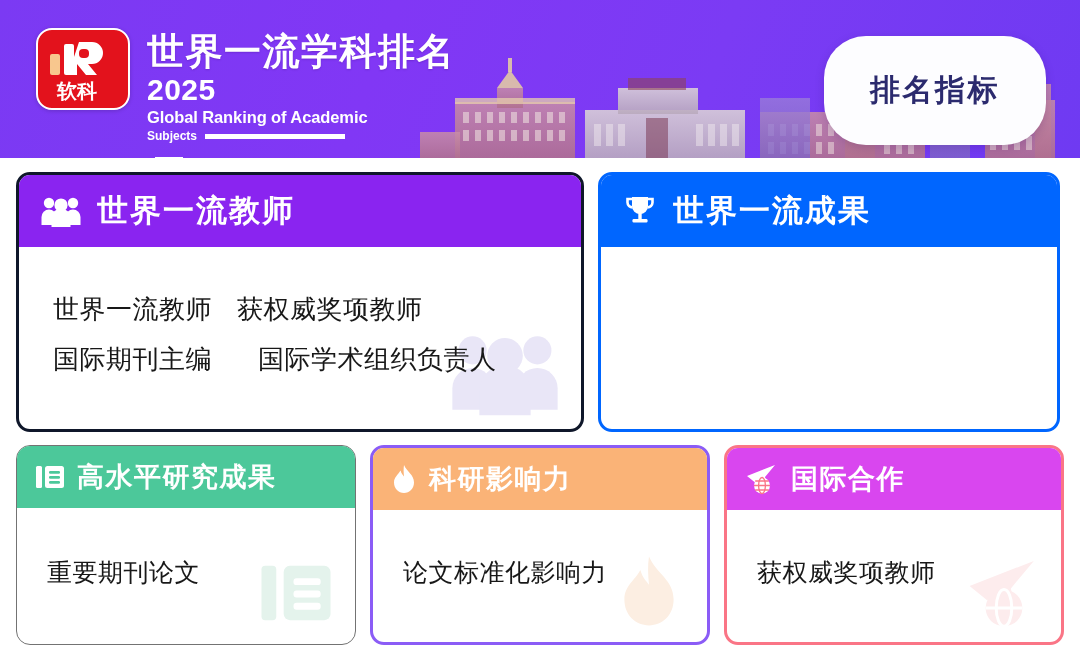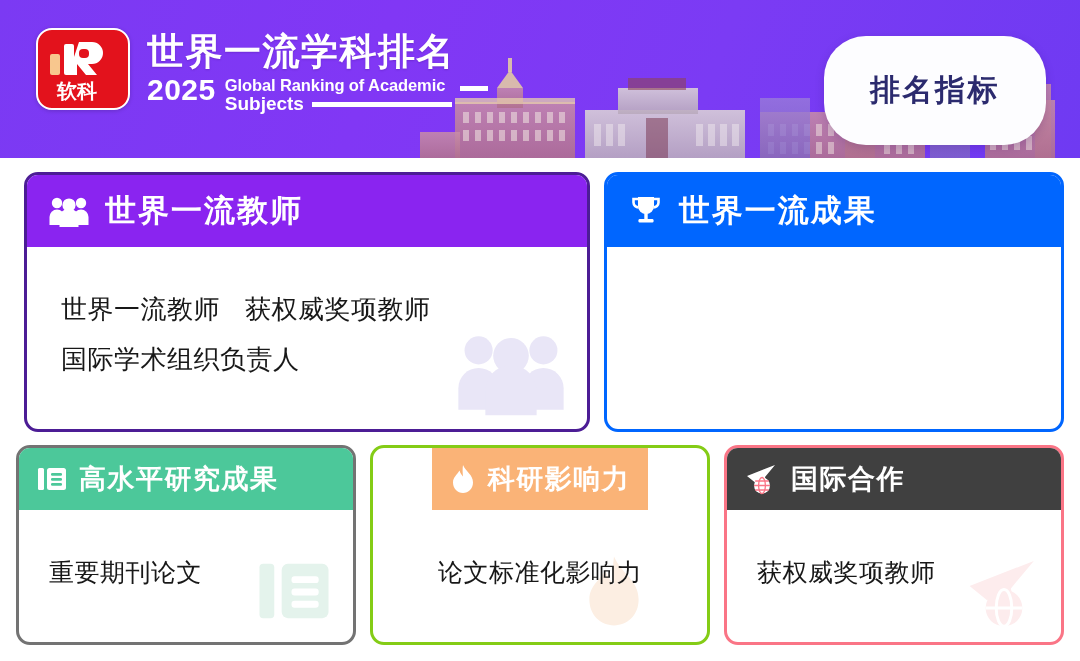--- a/index.html
+++ b/index.html
@@ -24,68 +24,68 @@
     width:94px; height:82px; border-radius:16px; background:#e3121c;
     border:2.5px solid #ffffff; position:relative; overflow:hidden;
     box-shadow:0 1px 4px rgba(0,0,0,.18);
   }
   .logo-svg { position:absolute; left:0; top:0; }
   .brand-text { margin-left:17px; padding-top:3px; }
   .brand-cn {
     font-size:37px; font-weight:bold; color:#ffffff; letter-spacing:1.5px;
     line-height:42px; white-space:nowrap; text-shadow:0 1px 2px rgba(60,0,120,.25);
   }
-  .brand-row2 { display:flex; align-items:flex-start; margin-top:1px; }
+  .brand-row2 { display:flex; align-items:flex-start; margin-top:1px;flex-direction:column; }
   .brand-year {
     font-size:30px; font-weight:bold; color:#ffffff; line-height:32px;
     letter-spacing:0.5px; margin-right:9px;
   }
   .brand-en { padding-top:2px; }
   .brand-en-l1 {
     font-size:16.5px; font-weight:bold; color:#ffffff; line-height:18px;
     white-space:nowrap; letter-spacing:-0.1px;
   }
   .brand-en-l2 { display:flex; align-items:center; margin-top:1px; }
-  .brand-en-l2 span { font-size:19px; font-weight:bold; color:#fff; line-height:18px; }
+  .brand-en-l2 span { font-size:12px; font-weight:bold; color:#fff; line-height:18px; }
   .rule-short { display:inline-block; width:28px; height:5px; background:#fff; margin-left:8px; margin-bottom:3px; }
   .rule-long  { display:inline-block; width:140px; height:5px; background:#fff; margin-left:8px; }
 
   .badge {
     position:absolute; right:34px; top:36px;
     background:#fdfdff; border-radius:42px;
     padding:34px 46px;
     box-shadow:0 3px 10px rgba(45,0,90,.18);
   }
   .badge-text {
     font-size:30px; font-weight:bold; color:#2b2a6e; letter-spacing:2.5px; white-space:nowrap;
   }
 
   
   .content { position:absolute; left:0; top:158px; width:1080px; height:503px; background:#fff; padding:14px 16px 14px 16px; }
 
   .row-top { display:flex; gap:14px; height:260px; }
   .row-bottom { display:flex; gap:14px; height:200px; margin-top:13px; }
 
   .card { border-radius:14px; position:relative; overflow:hidden; display:flex; flex-direction:column; }
-  .card-a { width:568px; border:3px solid #4c1d95;margin-left:8px; }
+  .card-a { width:568px; border:3px solid #0f172a; }
   .card-b { width:462px; border:3px solid #0066ff; }
-  .card-c { width:344px; border:3px solid #737373; }
-  .card-d { width:344px; border:3px solid #84cc16;align-items:center; }
+  .card-c { width:344px; border:1px solid #737373; }
+  .card-d { width:344px; border:3px solid #8b5cf6; }
   .card-e { width:344px; border:3px solid #fa7586; }
 
   .card-head {
     display:flex; align-items:center; padding:0 22px;
     height:72px; flex:none;
   }
   .row-bottom .card-head { height:62px; padding:0 18px; }
   .head-purple { background:#8a24f0; }
   .head-blue   { background:#0066ff;text-align:center; }
   .head-green  { background:#4cc89a; }
   .head-orange { background:#fab377; }
-  .head-pink   { background:#404040; }
+  .head-pink   { background:#d946ef; }
 
   .card-head .ico { flex:none; display:flex; align-items:center; justify-content:center; margin-right:16px; }
   .row-bottom .card-head .ico { margin-right:12px; }
   .card-title {
     font-size:31px; font-weight:bold; color:#ffffff; letter-spacing:2px; line-height:34px; white-space:nowrap;
   }
   .row-bottom .card-title { font-size:27px; letter-spacing:1.5px; }
 
   .card-body {
     flex:1; background:#ffffff; margin:0 8px 9px 8px; border-radius:12px;
@@ -281,20 +281,21 @@
               <path d="M24.5 31 v-8 a7.5 7.5 0 0 1 15 0 v8 Z"></path>
               <circle cx="20" cy="11" r="6.6"></circle>
               <path d="M10.5 33 v-9 a9.5 9.5 0 0 1 19 0 v9 Z"></path>
             </g>
           </svg>
           <div class="item-line">
             <span class="item gap-a">世界一流教师</span>
             <span class="item">获权威奖项教师</span>
           </div>
           <div class="item-line">
+            <span class="item" style="min-width:205px;">国际期刊主编</span>
             <span class="item">国际学术组织负责人</span>
           </div>
         </div>
       </div>
 
       <div class="card card-b">
         <div class="card-head head-blue">
           <span class="ico">
             <svg width="34" height="34" viewBox="0 0 34 34">
               <path d="M9 3 h16 v9 a8 8 0 0 1 -16 0 Z" fill="#fff"></path>

